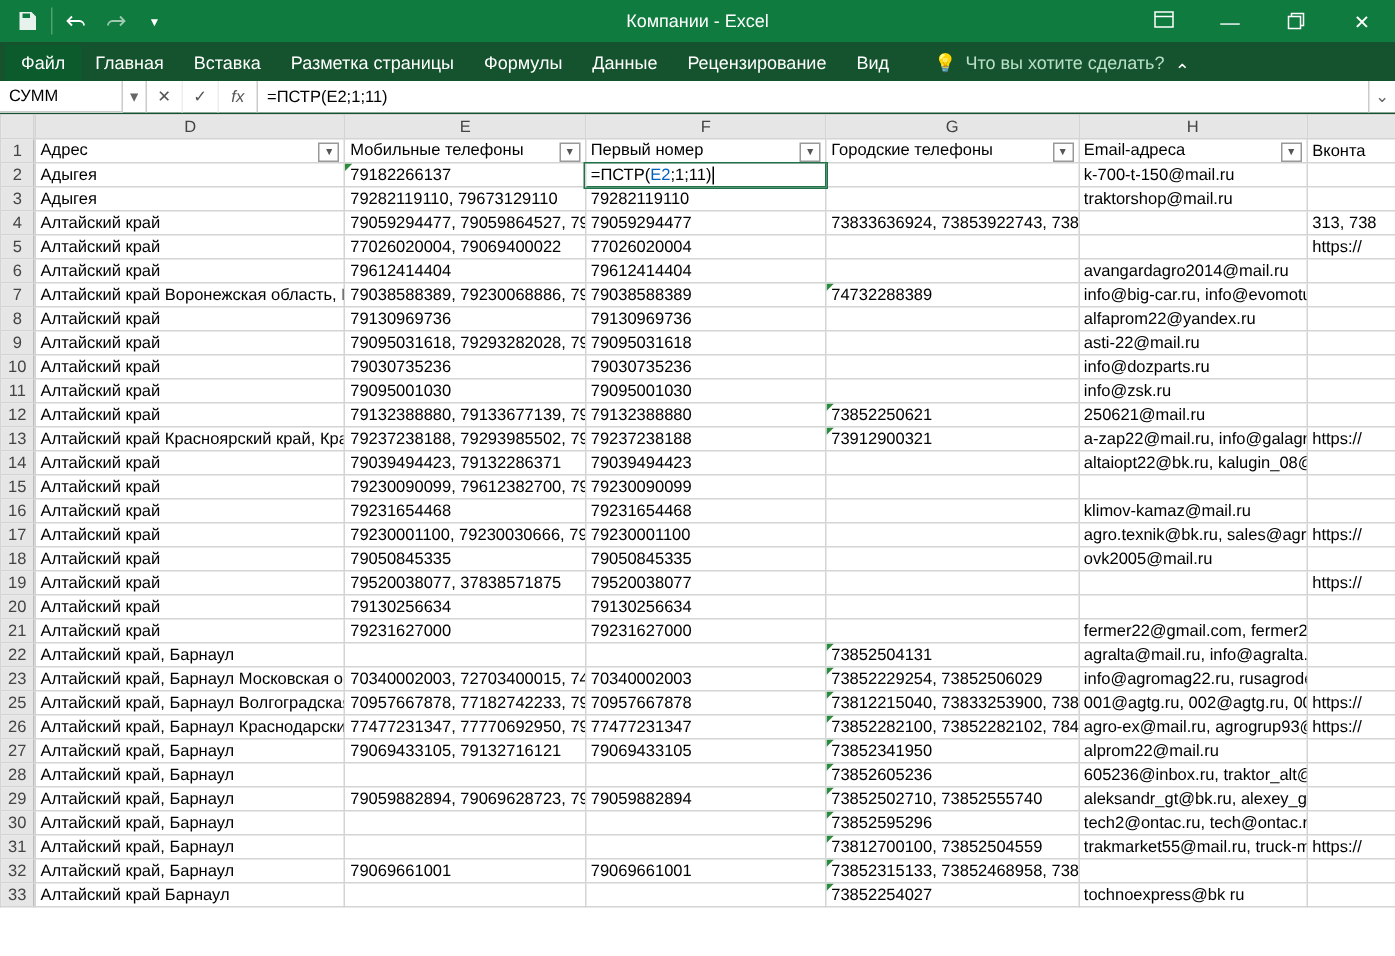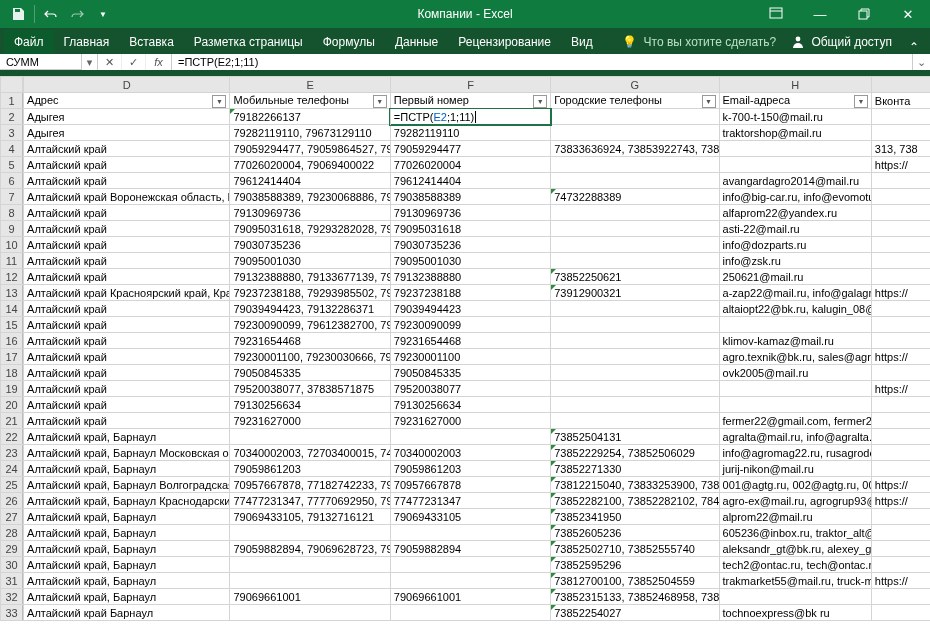--- a/index.html
+++ b/index.html
@@ -10,21 +10,21 @@
 .qat-sep{width:1px;height:18px;background:rgba(255,255,255,.28);margin:0 2px}
 .title-center{position:absolute;left:50%;transform:translateX(-50%);font-size:12px;color:#fff}
 .winbtns{margin-left:auto;display:flex}
 .winbtn{width:44px;height:28px;display:flex;align-items:center;justify-content:center;color:#fff;cursor:pointer;font-size:13px}
 .ribbon-tabs{background:#14532d;height:26px;display:flex;align-items:flex-end;padding:0 4px;color:#fff;font-size:12px}
 .rtab{padding:5px 10px;cursor:pointer}
 .rtab.file{background:#0b5b2d}
 .tellme{margin-left:20px;color:#b9e0c6;display:flex;align-items:center;gap:6px;padding:5px 0;font-size:12px}
 .share{margin-left:auto;padding:5px 10px;display:flex;align-items:center;gap:6px}
 .ribbon-collapse{width:24px;display:flex;align-items:center;justify-content:center;color:#fff;cursor:pointer}
-.fxbar{height:22px;border-bottom:6px solid #14532d;display:flex;align-items:stretch;background:#fff}
+.fxbar{height:22px;border-bottom:1px solid #14532d;display:flex;align-items:stretch;background:#fff}
 .namebox{width:82px;border:1px solid #ccc;border-top:none;border-left:none;display:flex;align-items:center;padding:0 6px;font-size:11px;background:#fff}
 .namebox-dd{width:16px;display:flex;align-items:center;justify-content:center;border-right:1px solid #ccc;color:#666;cursor:pointer}
 .fx-btn{width:24px;display:flex;align-items:center;justify-content:center;border-right:1px solid #eee;color:#555;cursor:pointer;font-size:11px}
 .fx-label{width:26px;display:flex;align-items:center;justify-content:center;font-style:italic;color:#555;border-right:1px solid #ccc}
 .formula-input{flex:1;padding:0 6px;display:flex;align-items:center;font-size:11px}
 .fx-expand{width:18px;border-left:1px solid #ccc;display:flex;align-items:center;justify-content:center;color:#666}
 .grid-wrap{position:relative;height:560px;overflow:hidden}
 table{border-collapse:collapse;table-layout:fixed;width:932px}
 th,td{border:1px solid #d4d4d4;height:16px;font-size:11px;padding:0 3px;white-space:nowrap;overflow:hidden;text-align:left;vertical-align:middle}
 th{background:#e6e6e6;font-weight:400;text-align:center;color:#444;position:relative}
@@ -92,29 +92,20 @@
   <div class="rtab">Вставка</div>
   <div class="rtab">Разметка страницы</div>
   <div class="rtab">Формулы</div>
   <div class="rtab">Данные</div>
   <div class="rtab">Рецензирование</div>
   <div class="rtab">Вид</div>
   <div class="tellme">
     <span>💡</span>
     <span>Что вы хотите сделать?</span>
   </div>
-  <div class="share">
-    <span>
-        <svg width="14" height="14" viewBox="0 0 14 14">
-          <circle cx="7" cy="4" r="2.4" fill="#fff"></circle>
-          <path fill="#fff" d="M2 13a5 5 0 0110 0z"></path>
-        </svg>
-      </span>
-    <span>Общий доступ</span>
-  </div>
   <div class="ribbon-collapse">⌃</div>
 </div>
 
 <div class="fxbar">
   <div class="namebox">СУММ</div>
   <div class="namebox-dd">▾</div>
   <div class="fx-btn">✕</div>
   <div class="fx-btn">✓</div>
   <div class="fx-label">fx</div>
   <div class="formula-input">
@@ -372,30 +363,20 @@
           <td class="rowh">23</td>
           <td class="colA"></td>
           <td>Алтайский край, Барнаул Московская об</td>
           <td>70340002003, 72703400015, 7499</td>
           <td>70340002003</td>
           <td style="position: relative; margin-top: 38px;"><span class="green-tri"></span>73852229254, 73852506029</td>
           <td>info@agromag22.ru, rusagrodetali77@</td>
           <td></td>
         </tr>
         <tr>
-          <td class="rowh">24</td>
-          <td class="colA"></td>
-          <td>Алтайский край, Барнаул</td>
-          <td>79059861203</td>
-          <td>79059861203</td>
-          <td style="position: relative;"><span class="green-tri"></span>73852271330</td>
-          <td>jurij-nikon@mail.ru</td>
-          <td></td>
-        </tr>
-        <tr>
           <td class="rowh">25</td>
           <td class="colA"></td>
           <td>Алтайский край, Барнаул Волгоградская</td>
           <td>70957667878, 77182742233, 7902</td>
           <td>70957667878</td>
           <td style="position: relative;"><span class="green-tri"></span>73812215040, 73833253900, 7383</td>
           <td>001@agtg.ru, 002@agtg.ru, 003@</td>
           <td>https://</td>
         </tr>
         <tr>

